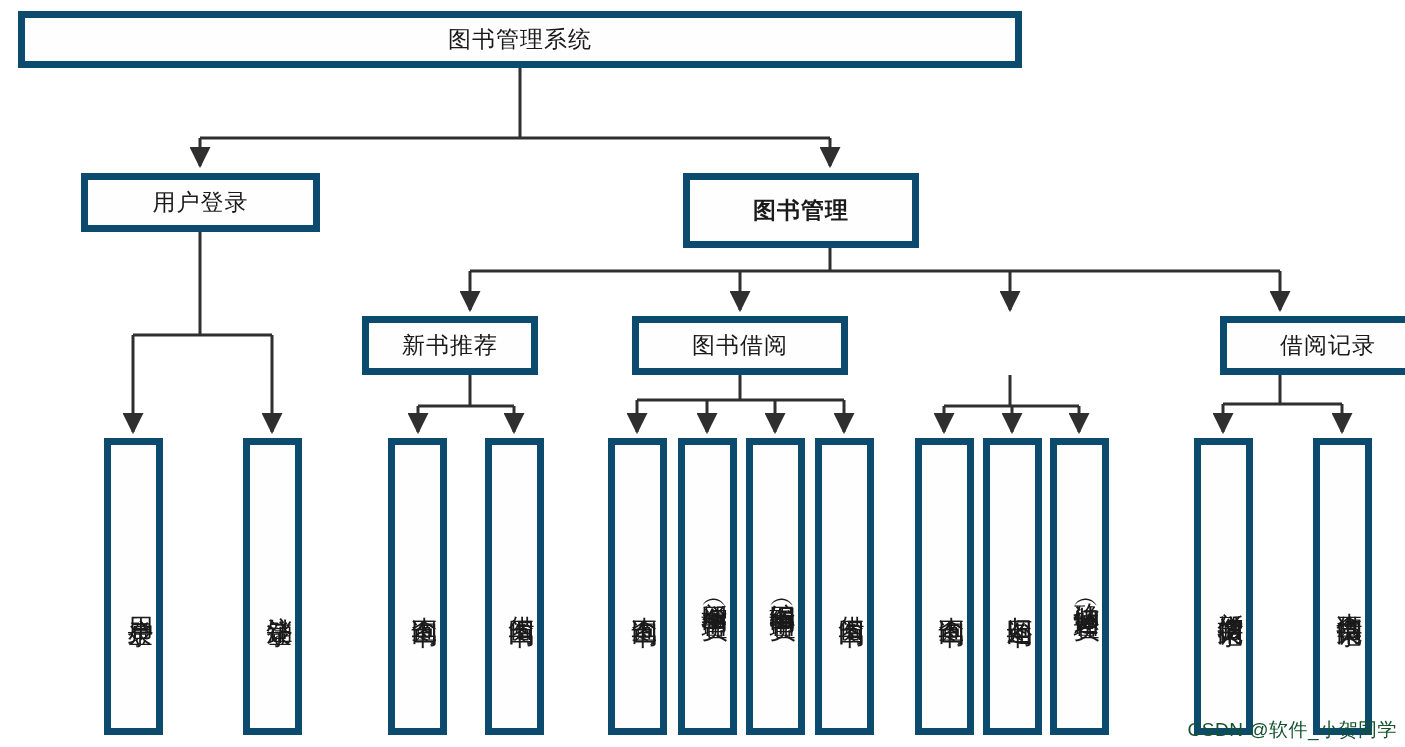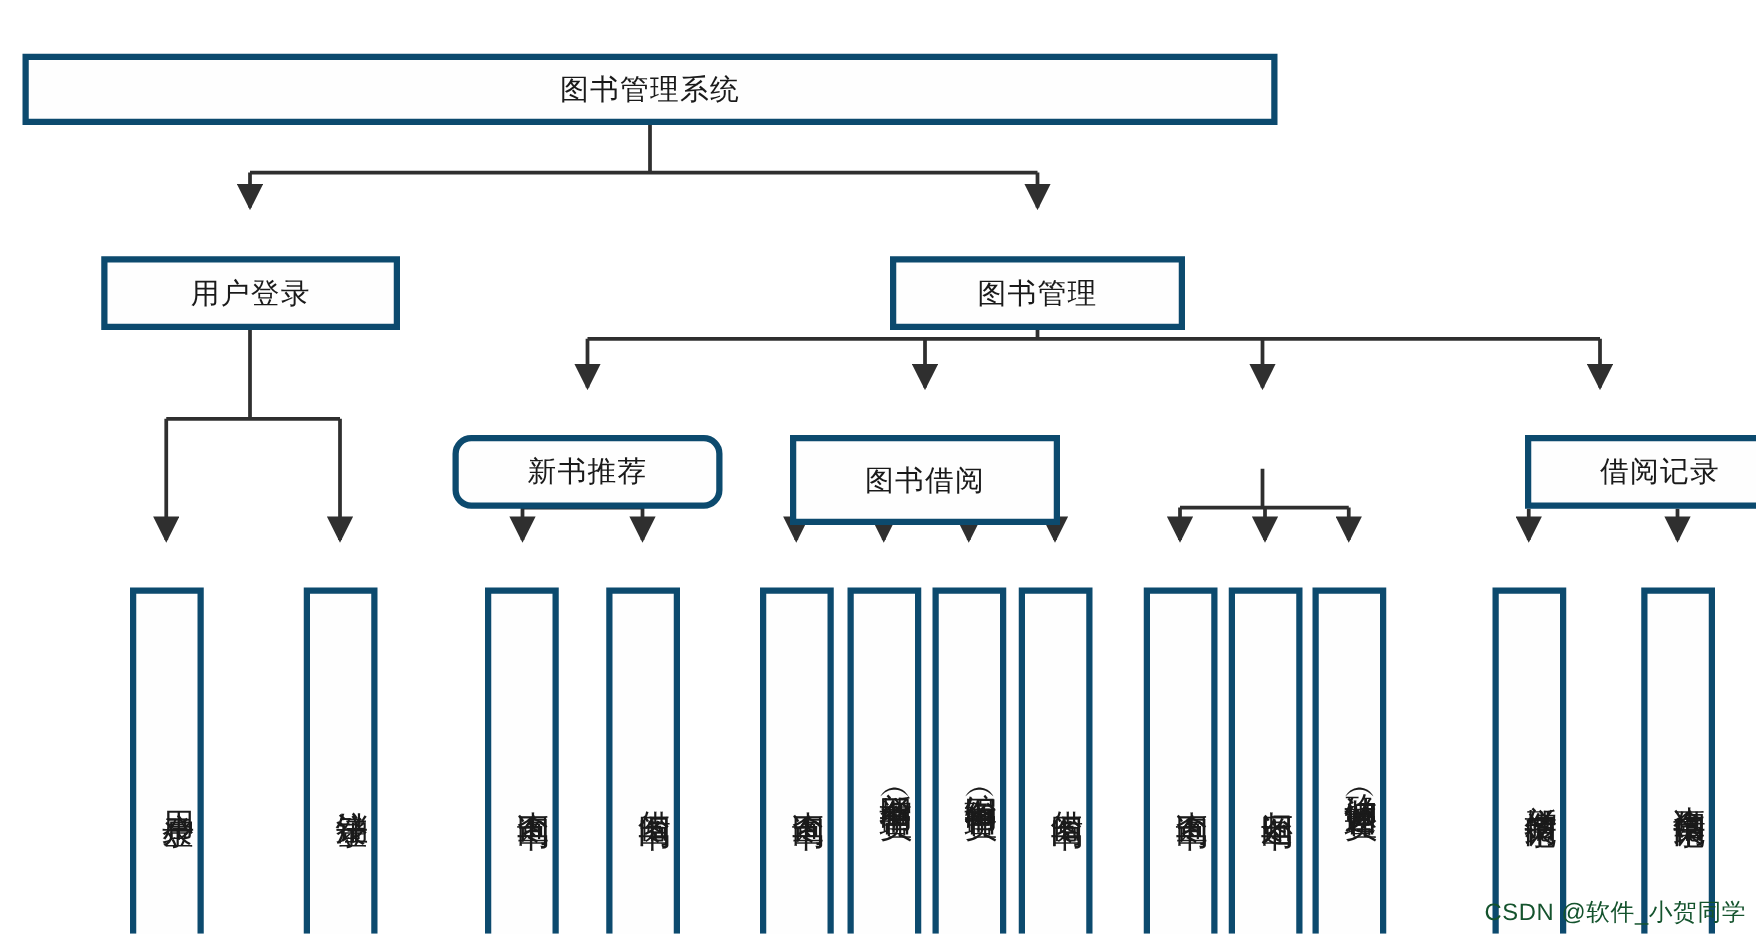--- a/index.html
+++ b/index.html
@@ -20,27 +20,26 @@
   #wires {
     position: absolute;
     left: 0;
     top: 0;
     width: 1405px;
     height: 747px;
   }
   .node {
     position: absolute;
     box-sizing: border-box;
-    border: 5px solid #0c4a6e;
+    border: 7px solid #0c4a6e;
     background: #fefefe;
     display: flex;
     align-items: center;
     justify-content: center;
     color: #1a1a1a;
-    margin-top: 32px;
   }
   .node.horiz {
     font-size: 23px;
     letter-spacing: 1px;
   }
   .node.vert {
     writing-mode: vertical-rl;
     text-orientation: upright;
     font-size: 26px;
     line-height: 1.18;
@@ -119,28 +118,28 @@
     </g>
   </svg>
 
   <div class="node horiz" style="left:18px; top:11px; width:1004px; height:57px;">
     <span>图书管理系统</span>
   </div>
 
   <div class="node horiz" style="left:81px; top:173px; width:239px; height:59px;">
     <span>用户登录</span>
   </div>
-  <div class="node horiz" style="left:712px; top:173px; width:236px; height:59px;">
+  <div class="node horiz" style="left:683px; top:173px; width:236px; height:75px;font-weight:bold;">
     <span>图书管理</span>
   </div>
 
-  <div class="node horiz" style="left:362px; top:316px; width:216px; height:59px;border-radius:15px;">
+  <div class="node horiz" style="left:362px; top:316px; width:176px; height:59px;">
     <span>新书推荐</span>
   </div>
-  <div class="node horiz" style="left:632px; top:316px; width:216px; height:72px;">
+  <div class="node horiz" style="left:632px; top:316px; width:216px; height:59px;">
     <span>图书借阅</span>
   </div>
   <div class="node horiz" style="left:1220px; top:316px; width:216px; height:59px;">
     <span>借阅记录</span>
   </div>
 
   <div class="node vert" style="left:104px; top:438px; width:59px; height:297px;">
     <span class="vlabel">用户登录</span>
   </div>
   <div class="node vert" style="left:243px; top:438px; width:59px; height:297px;">

